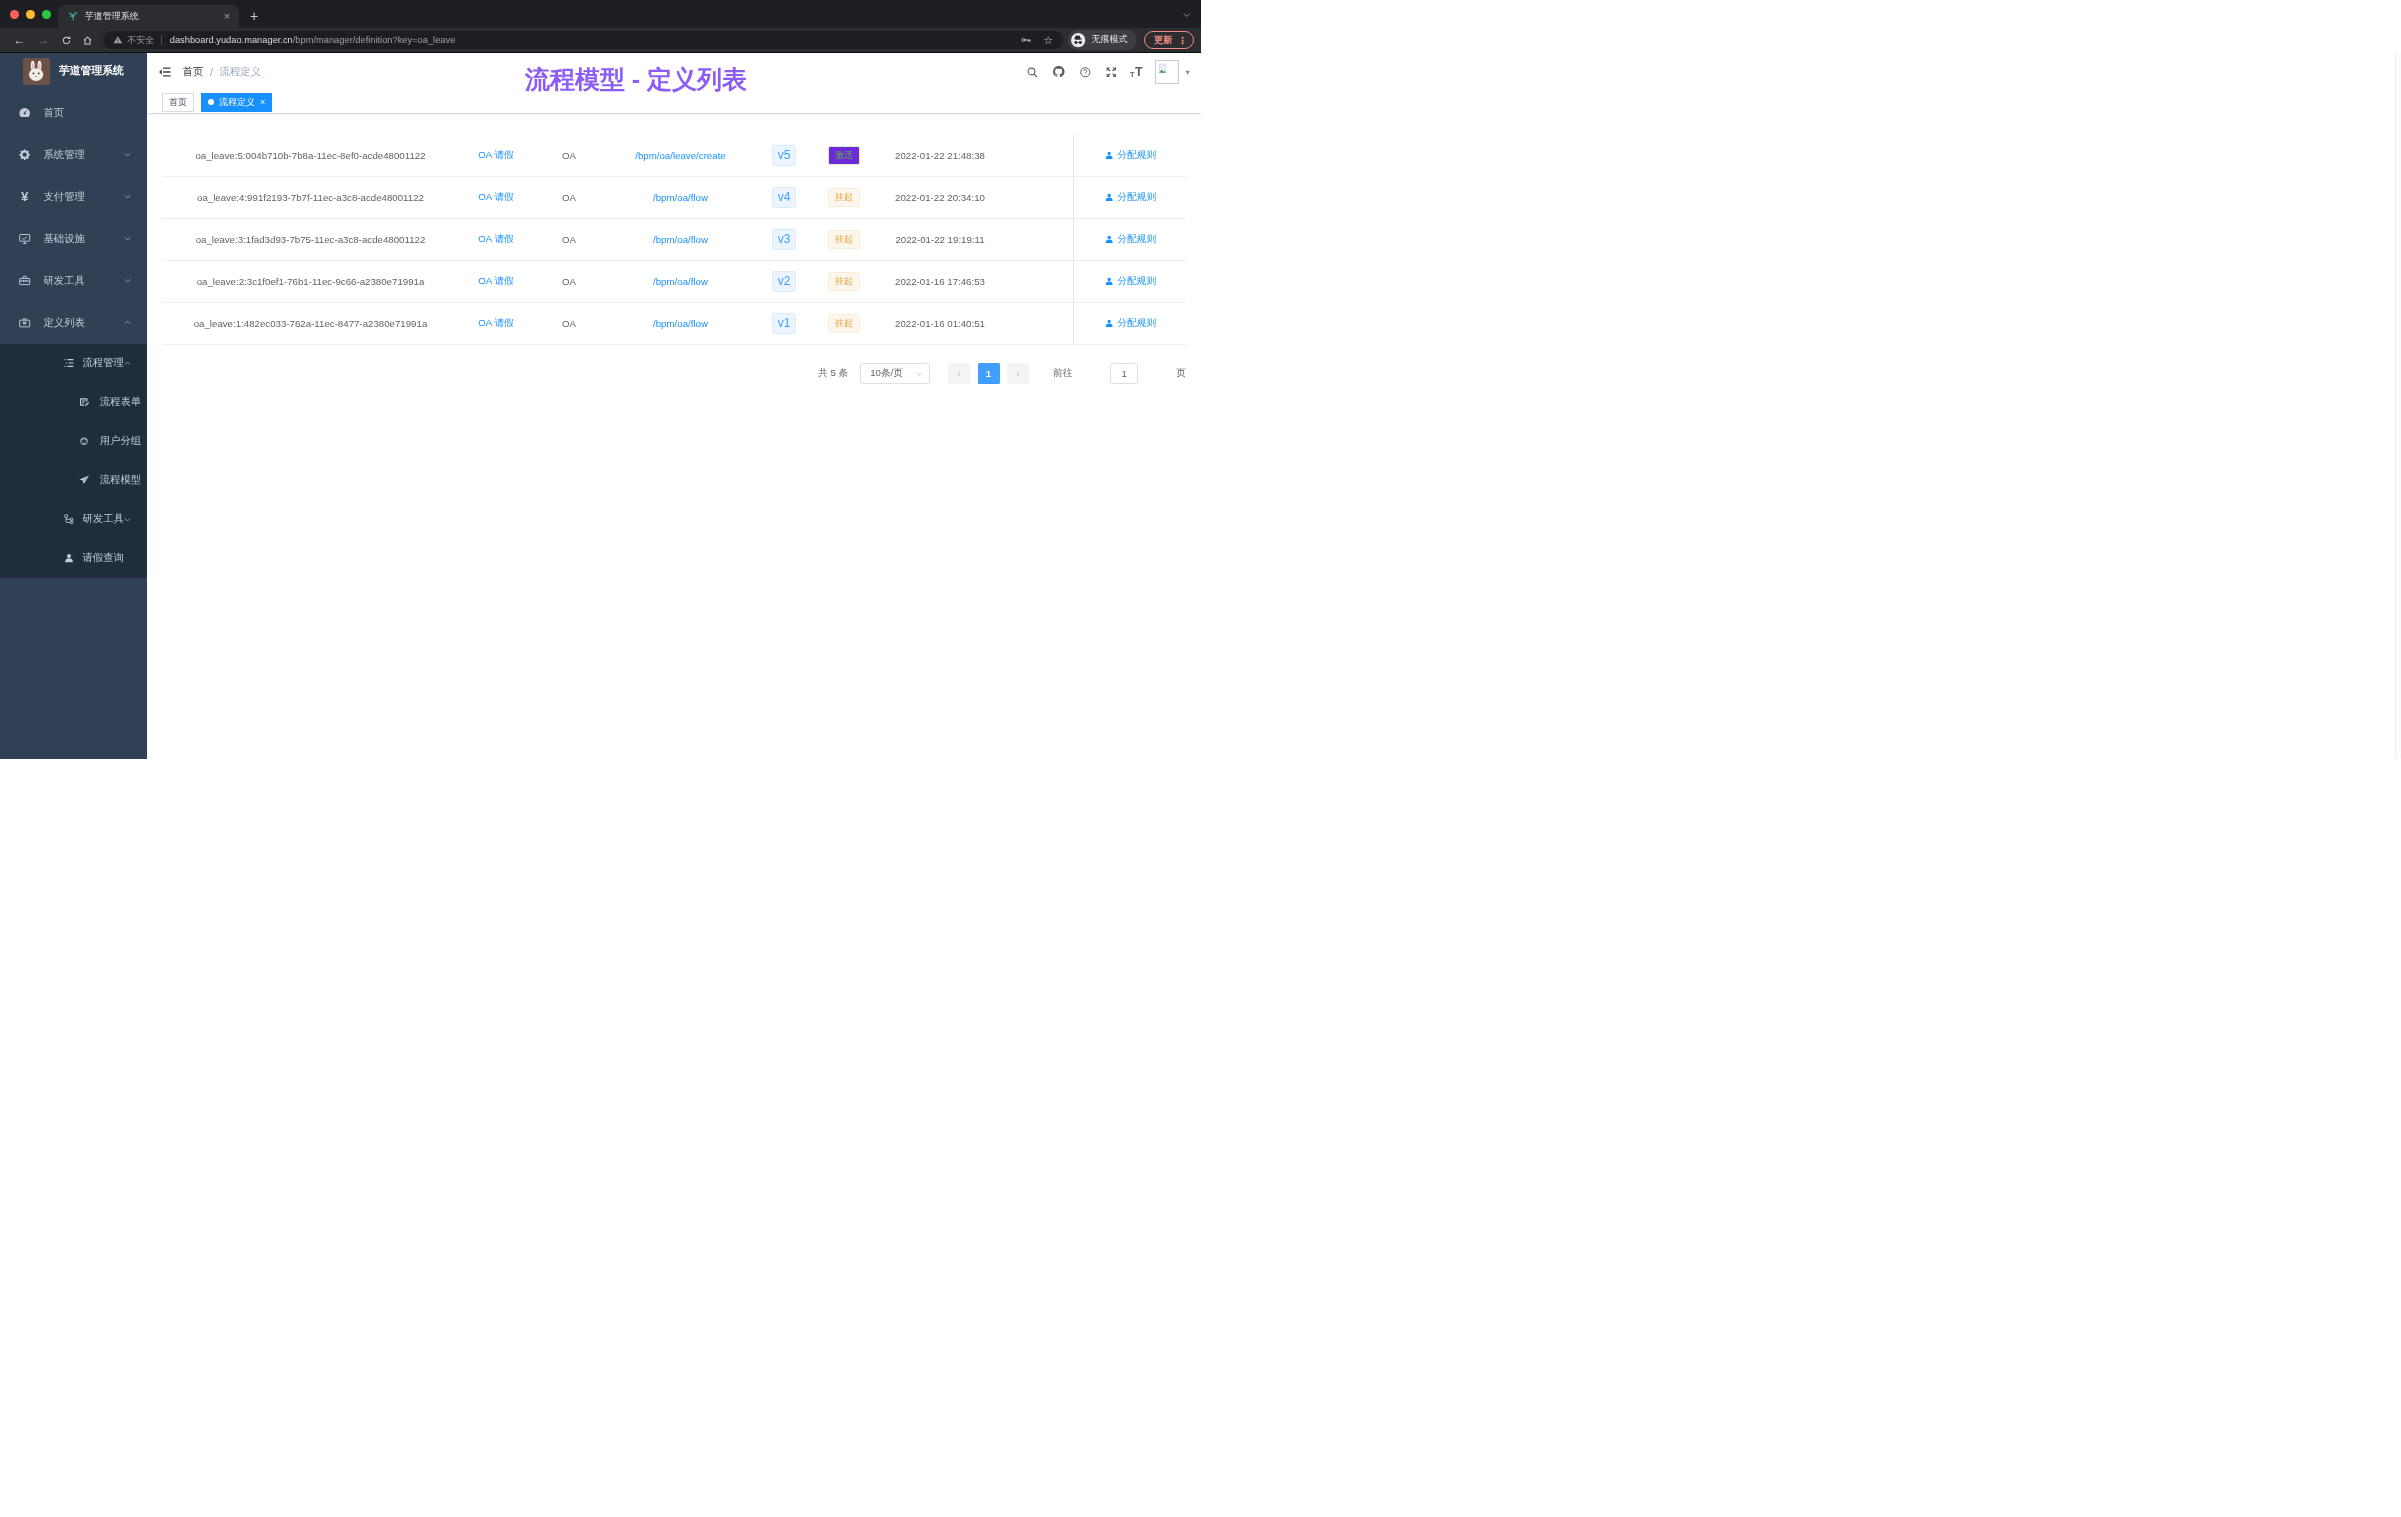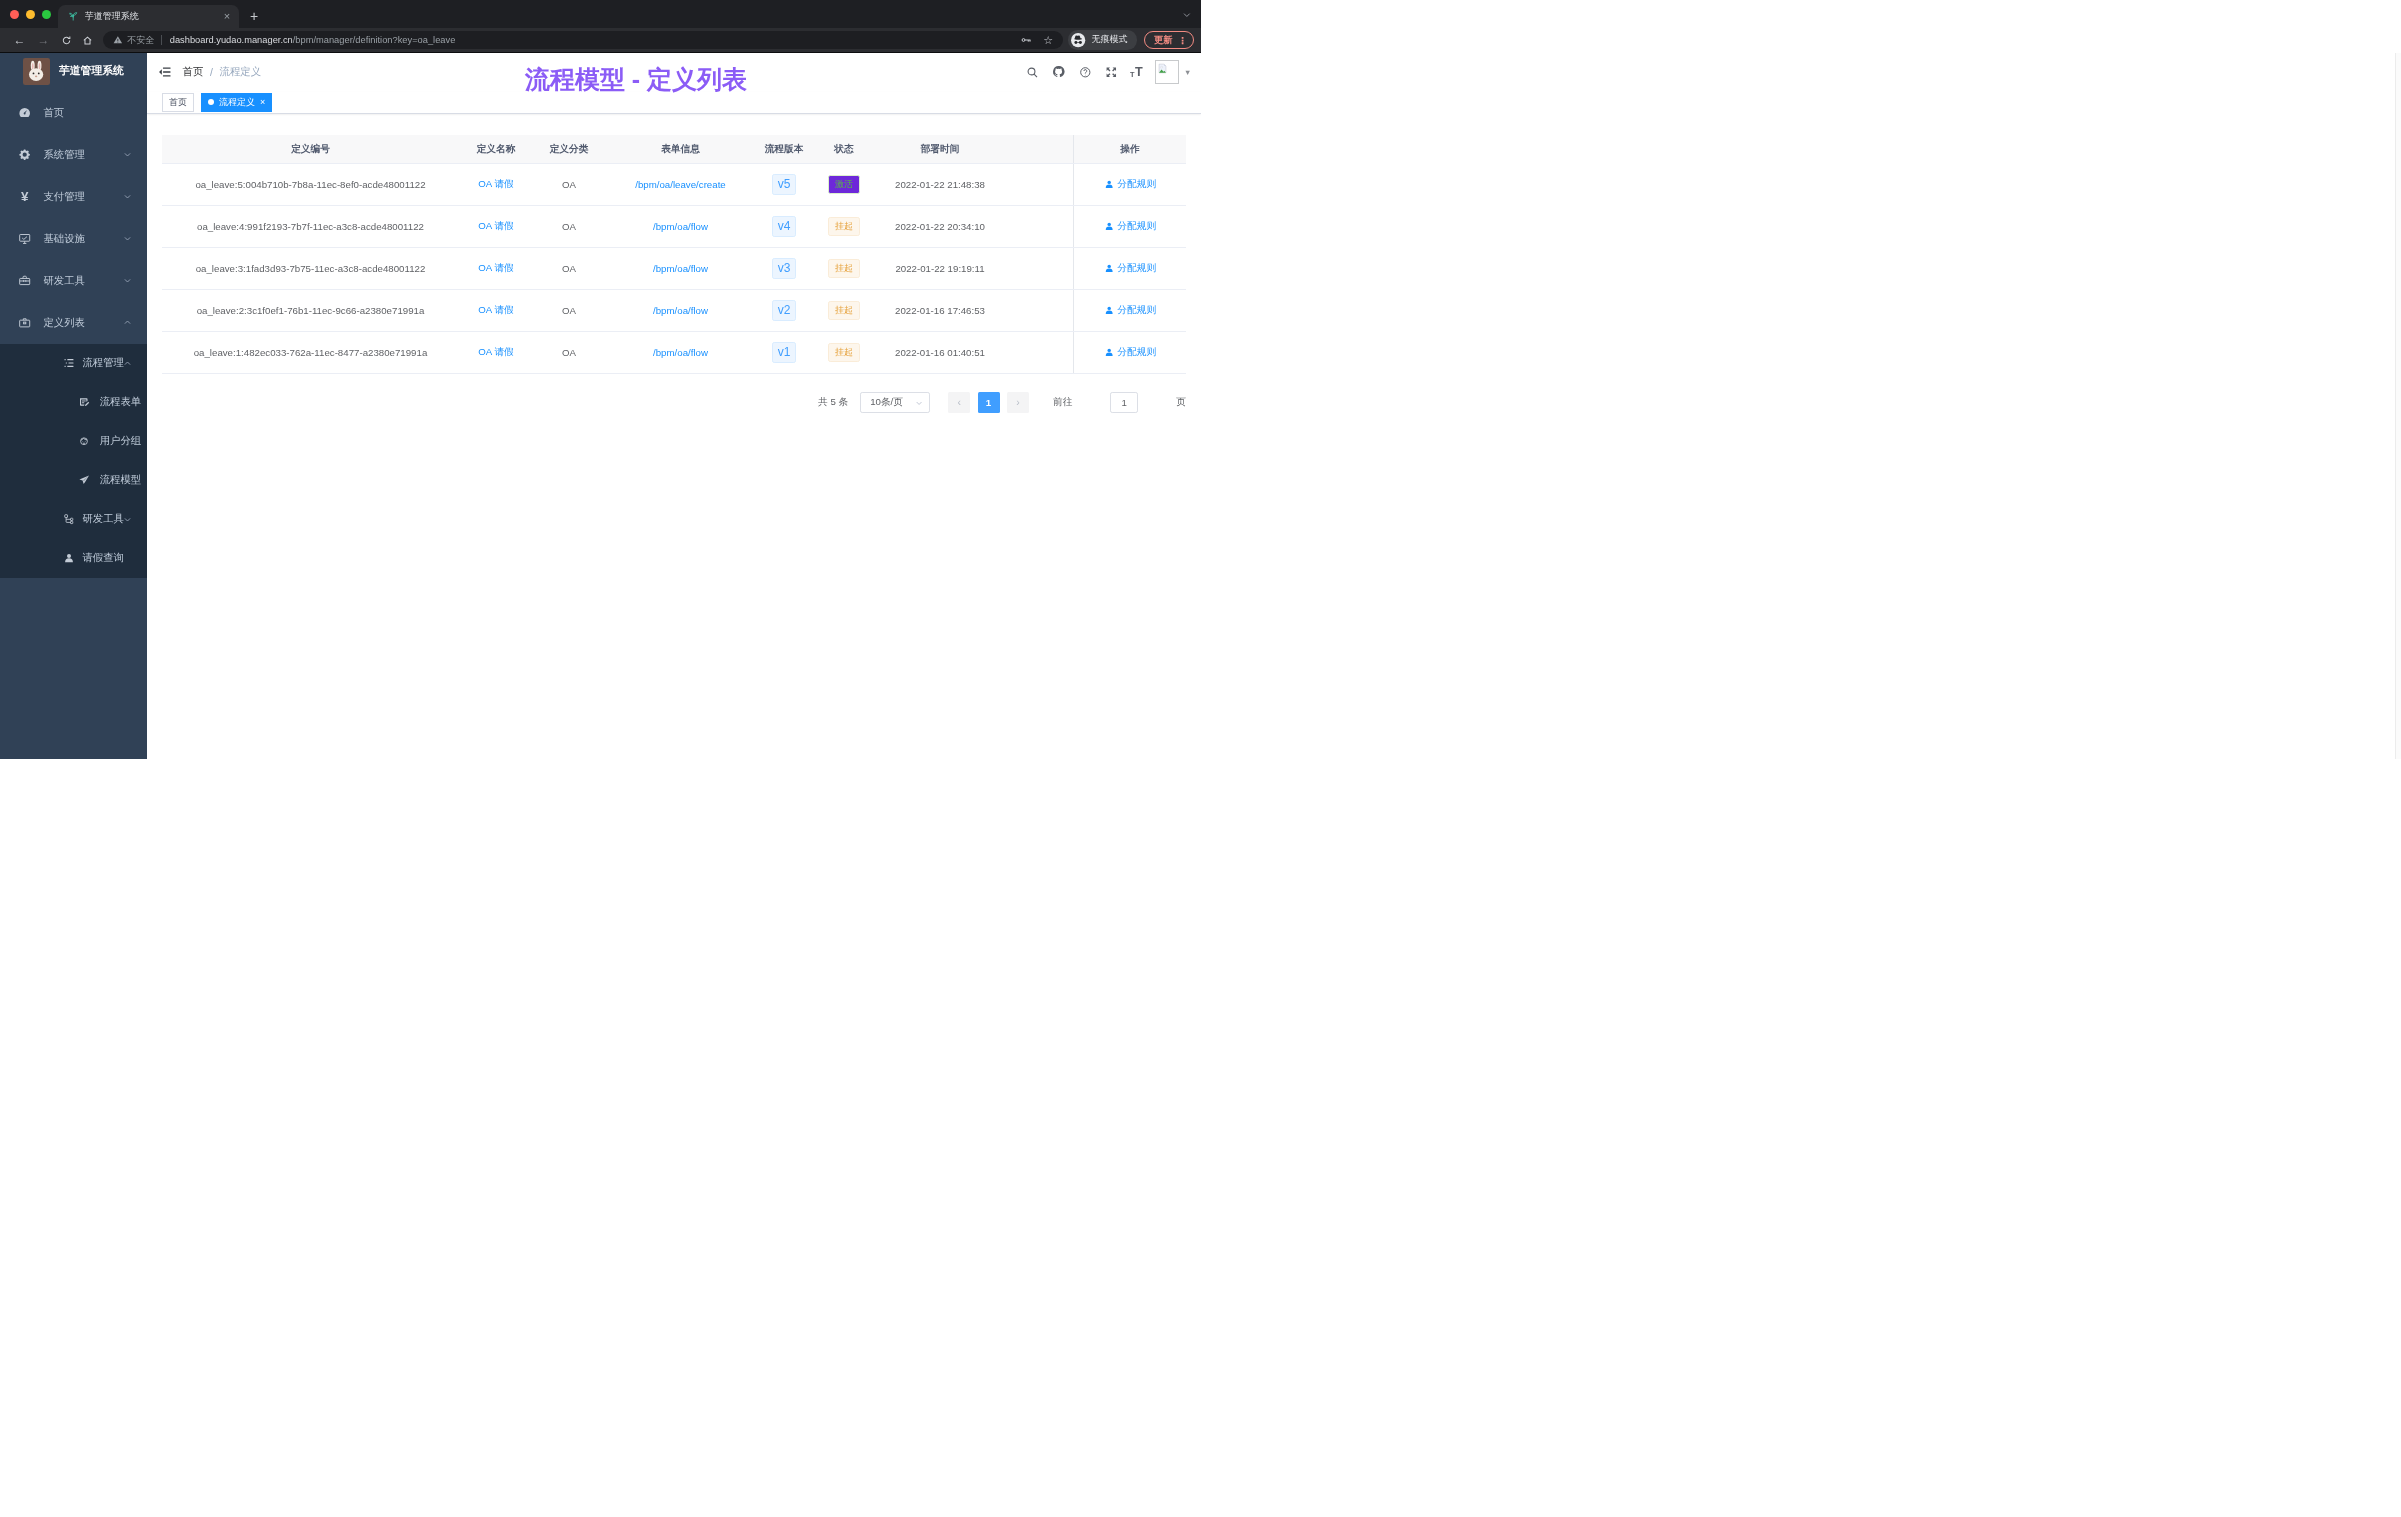--- a/index.html
+++ b/index.html
@@ -476,31 +476,20 @@
       </span>
       <span class="tag active">
         <span class="dot"></span>
         <span>流程定义</span>
         <span class="tclose">×</span>
       </span>
     </div>
 
     <div class="content">
       <div class="tbl">
-        <div class="gr thead">
-          <div class="cell">定义编号</div>
-          <div class="cell">定义名称</div>
-          <div class="cell">定义分类</div>
-          <div class="cell">表单信息</div>
-          <div class="cell">流程版本</div>
-          <div class="cell">状态</div>
-          <div class="cell">部署时间</div>
-          <div class="cell"></div>
-          <div class="cell op">操作</div>
-        </div>
 
         <div class="gr trow">
           <div class="cell">oa_leave:5:004b710b-7b8a-11ec-8ef0-acde48001122</div>
           <div class="cell"><span class="lnk">OA 请假</span></div>
           <div class="cell">OA</div>
           <div class="cell"><span class="lnk">/bpm/oa/leave/create</span></div>
           <div class="cell"><span class="vtag">v5</span></div>
           <div class="cell"><span class="stag success">激活</span></div>
           <div class="cell">2022-01-22 21:48:38</div>
           <div class="cell"></div>

